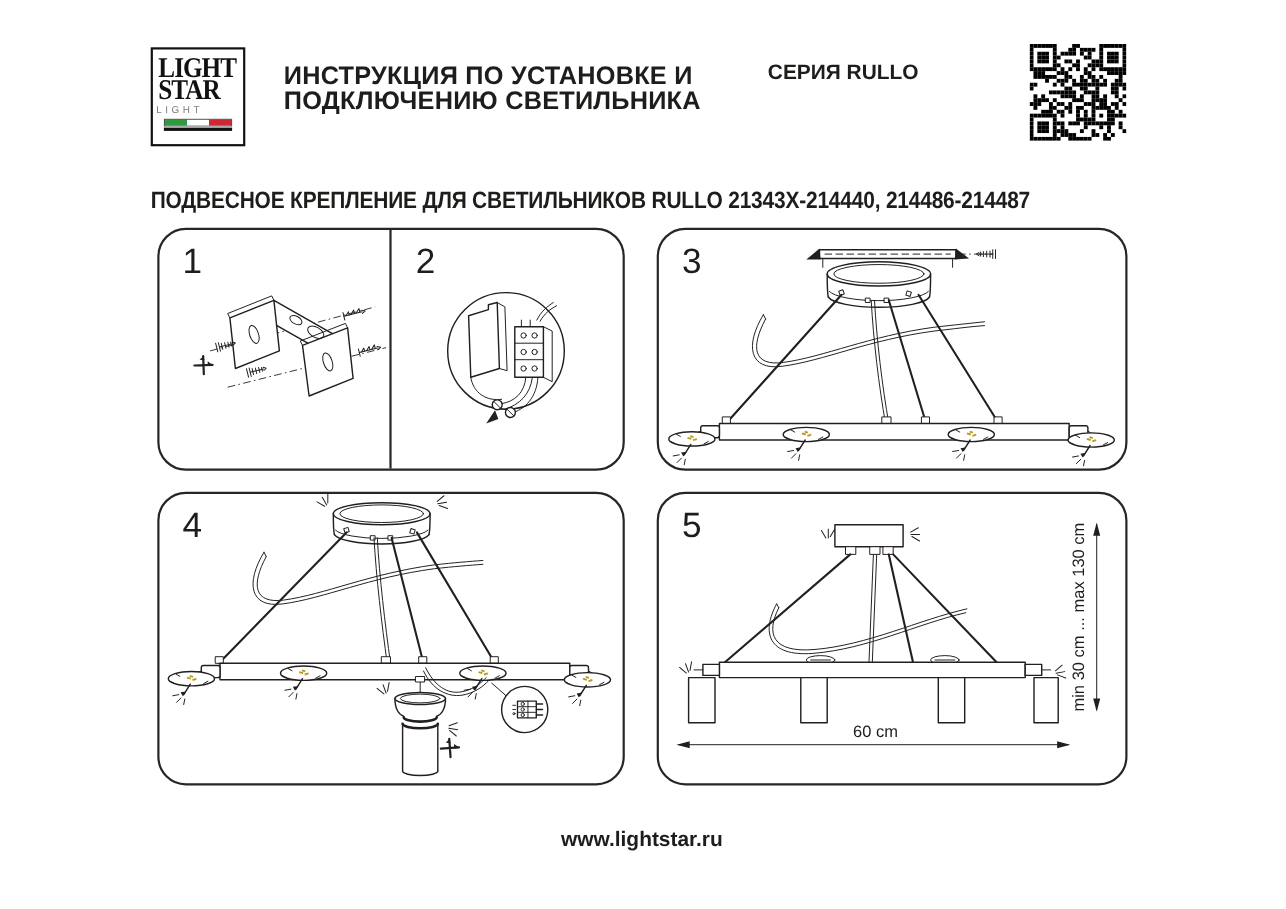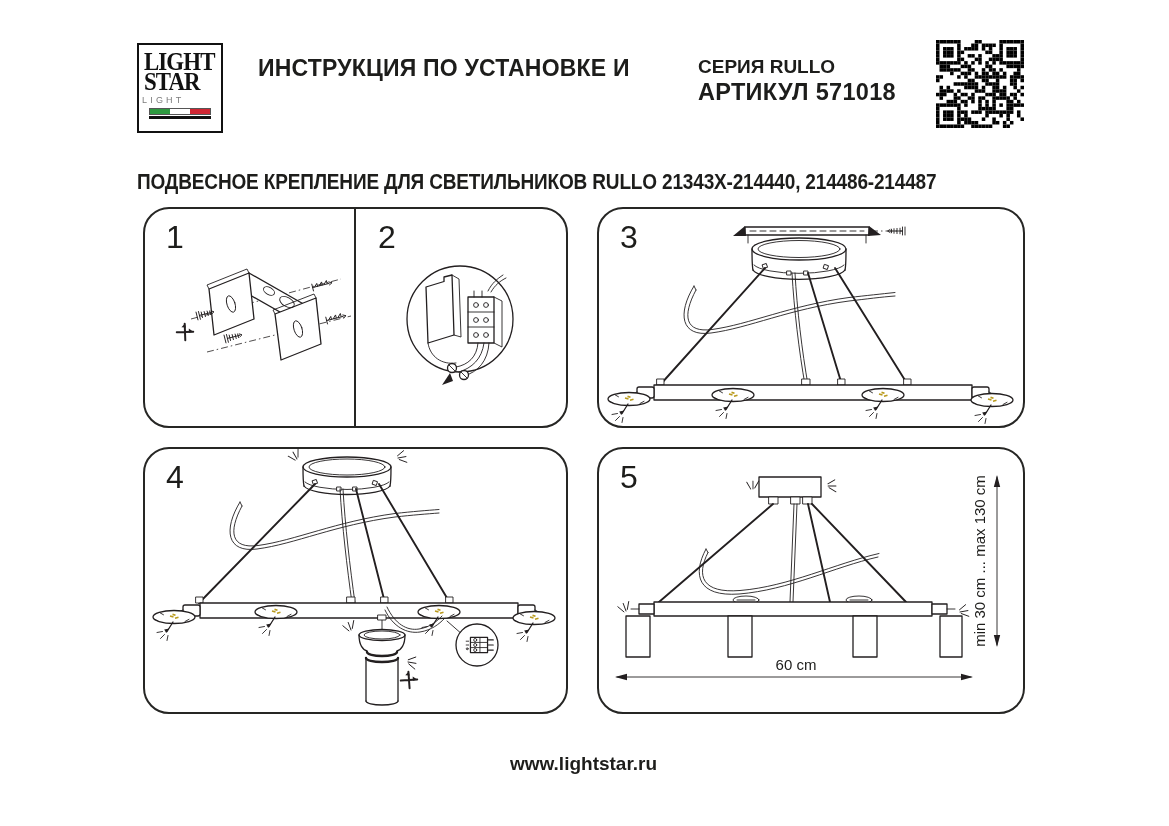--- a/index.html
+++ b/index.html
@@ -113,25 +113,25 @@
   <div class="flag">
     <div id="flag-g" style="background: rgb(47, 154, 65);"></div>
       <div id="flag-w" style="background: rgb(255, 255, 255);"></div>
       <div id="flag-r" style="background: rgb(207, 39, 52);"></div>
   </div>
   <div class="flag-underline"></div>
 </div>
 
 <div class="abs doc-title">
   <div>ИНСТРУКЦИЯ ПО УСТАНОВКЕ И</div>
+  <div>ПОДКЛЮЧЕНИЮ СВЕТИЛЬНИКА</div>
 </div>
 
 <div class="abs series-block">
   <div class="series-line1">СЕРИЯ RULLO</div>
-  <div class="series-line2">АРТИКУЛ 571018</div>
 </div>
 
 <div class="abs qr-wrap" id="qr"><svg width="88" height="88" viewBox="0 0 87.5 87.5" fill="#000">
       <rect width="87.5" height="87.5" fill="#fff"></rect>
       <rect x="0" y="0" width="3.5" height="3.5"></rect>
       <rect x="3.5" y="0" width="3.5" height="3.5"></rect>
       <rect x="7" y="0" width="3.5" height="3.5"></rect>
       <rect x="10.5" y="0" width="3.5" height="3.5"></rect>
       <rect x="14" y="0" width="3.5" height="3.5"></rect>
       <rect x="17.5" y="0" width="3.5" height="3.5"></rect>

